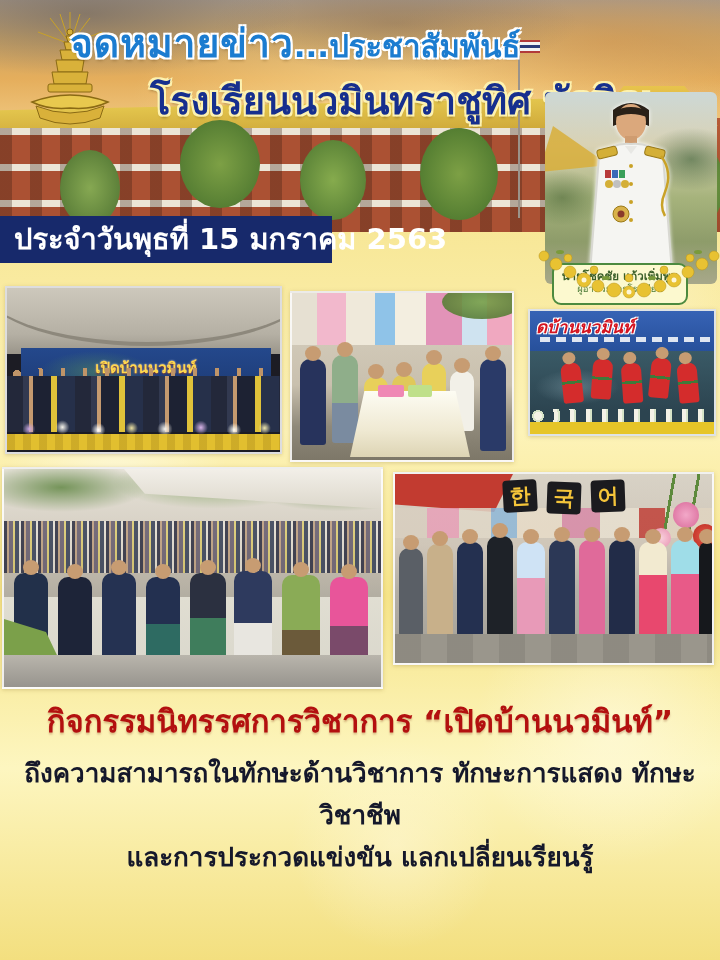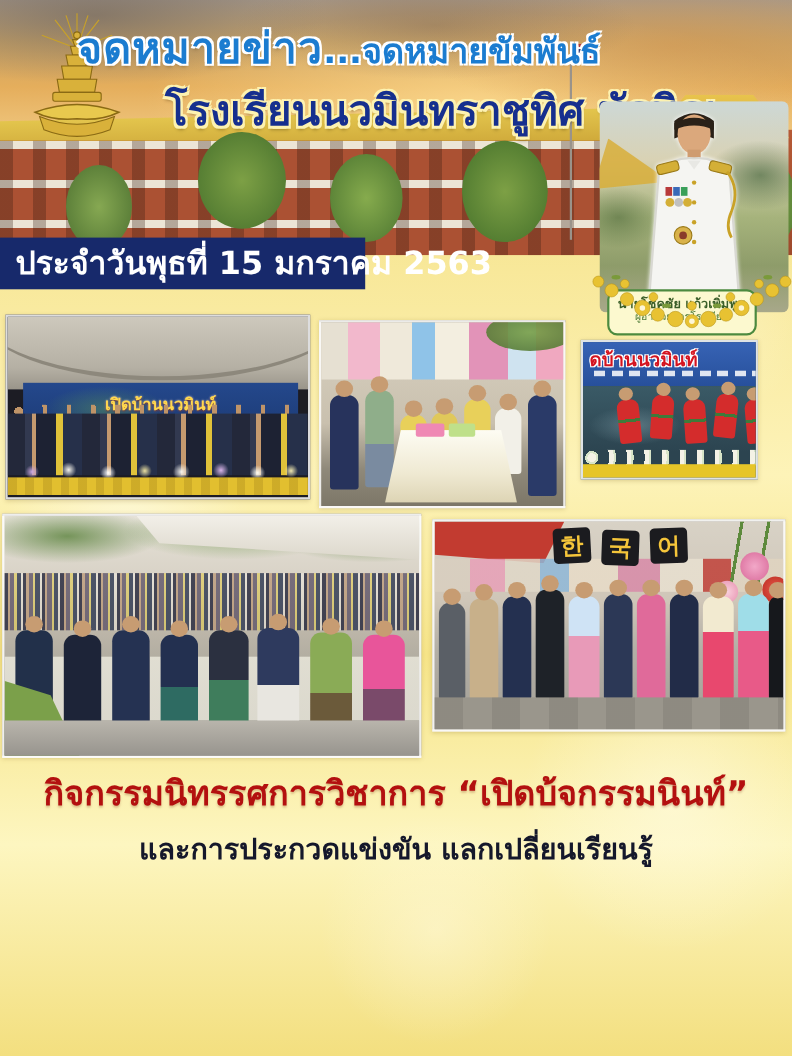--- a/index.html
+++ b/index.html
@@ -106,21 +106,21 @@
   .p2-boards { position:absolute; left:0; top:0; width:224px; height:52px;
     background:linear-gradient(90deg,#e6e0d2 0 11%,#f2b8cc 11% 24%,#efe9da 24% 37%,#8fc3e8 37% 46%,#f3eee0 46% 60%,#e293b8 60% 76%,#cfe3f0 76% 87%,#f0a8c0 87% 100%); }
   .p2-foliage { position:absolute; left:150px; top:-8px; width:80px; height:34px; border-radius:50%;
     background:radial-gradient(#79a048,#4c7030); opacity:.9; }
   .p2-table { position:absolute; left:58px; top:98px; width:120px; height:66px;
     background:linear-gradient(180deg,#fdfcf3 0%,#efe9d2 60%,#ddd4b4 100%);
     clip-path:polygon(12% 0, 88% 0, 100% 100%, 0 100%); }
   .p2-box1 { position:absolute; left:86px; top:92px; width:26px; height:12px; background:#ef88b4; border-radius:2px; }
   .p2-box2 { position:absolute; left:116px; top:92px; width:24px; height:12px; background:#bfe08a; border-radius:2px; }
   
-  .p3 { left:528px; top:309px; width:161px; height:127px; background:#2c4450; }
+  .p3 { left:528px; top:309px; width:188px; height:127px; background:#2c4450;font-style:italic; }
   .p3-banner { position:absolute; left:0; top:0; width:188px; height:40px;
     background:linear-gradient(180deg,#3763b5,#27509b); }
   .p3-banner-text { position:absolute; left:6px; top:2px; font-size:17px; font-weight:bold; color:#d41420;
     text-shadow:-1px -1px 0 #fff,1px -1px 0 #fff,-1px 1px 0 #fff,1px 1px 0 #fff; white-space:nowrap; }
   .p3-banner-sub { position:absolute; left:10px; top:26px; width:170px; height:5px;
     background:repeating-linear-gradient(90deg, rgba(255,255,255,.85) 0 10px, transparent 10px 16px); }
   .p3-stage { position:absolute; left:0; top:40px; width:188px; height:60px;
     background:radial-gradient(60px 25px at 25% 60%, rgba(150,180,190,.4), transparent 70%),
                linear-gradient(180deg,#3a5a66,#2c4450); }
   .p3-flowers { position:absolute; left:0; top:98px; width:188px; height:14px;
@@ -208,21 +208,21 @@
       <polygon points="38,40 58,40 56,50 40,50"></polygon>
       <polygon points="34,50 62,50 60,62 36,62"></polygon>
       <polygon points="30,62 66,62 64,74 32,74"></polygon>
       <rect x="26" y="74" width="44" height="8" rx="2"></rect>
     </g>
     <path d="M10 92 Q48 78 86 92 Q70 100 48 98 Q26 100 10 92 Z" fill="#e8c84e" stroke="#8a6a14" stroke-width="1.5"></path>
     <path d="M14 96 Q48 110 82 96 L78 108 Q48 120 18 108 Z" fill="#d9b13a" stroke="#8a6a14" stroke-width="1"></path>
   </svg>
 
   <div class="title-row">
-    <span class="t1">จดหมายข่าว</span><span class="t1b">...จดหมายขัมพันธ์</span>
+    <span class="t1">จดหมายข่าว</span><span class="t1b">...ประชาสัมพันธ์</span>
   </div>
   <div class="t2">โรงเรียนนวมินทราชูทิศ ทักษิณ</div>
 
   <div class="dateband">ประจำวันพุธที่ 15 มกราคม 2563</div>
 
   <div class="pp-photo">
     <div class="pp-roof"></div>
     <svg class="pp-man" viewBox="0 0 124 190">
       <path d="M44 14 Q62 0 80 14 L80 30 Q62 22 44 30 Z" fill="#2a2118"></path>
       <ellipse cx="62" cy="26" rx="15" ry="18" fill="#dba87c"></ellipse>
@@ -366,20 +366,21 @@
     <div class="fig" style="left:122px;top:68px;width:28px;height:96px;background:linear-gradient(180deg,#cfe3f5 0 38%,#e89ab8 38%);"></div>
     <div class="fig" style="left:154px;top:66px;width:26px;height:96px;background:#2c3856;"></div>
     <div class="fig" style="left:184px;top:66px;width:26px;height:96px;background:#e06a9a;"></div>
     <div class="fig" style="left:214px;top:66px;width:26px;height:96px;background:#222c48;"></div>
     <div class="fig" style="left:244px;top:68px;width:28px;height:94px;background:linear-gradient(180deg,#f2ead0 0 35%,#e8486e 35%);"></div>
     <div class="fig" style="left:276px;top:66px;width:28px;height:96px;background:linear-gradient(180deg,#9fdde8 0 35%,#e85a88 35%);"></div>
     <div class="fig" style="left:304px;top:68px;width:16px;height:94px;background:#16181c;"></div>
     <div class="p5-pavement"></div>
   </div>
 
-  <div class="headline">กิจกรรมนิทรรศการวิชาการ “เปิดบ้จกรรมนินท์”</div>
+  <div class="headline">กิจกรรมนิทรรศการวิชาการ “เปิดบ้านนวมินท์”</div>
   <div class="bodytext">
+    <div>ถึงความสามารถในทักษะด้านวิชาการ ทักษะการแสดง  ทักษะวิชาชีพ</div>
     <div>และการประกวดแข่งขัน แลกเปลี่ยนเรียนรู้</div>
 
   </div>
 
 
 </div>
 
 </body></html>

